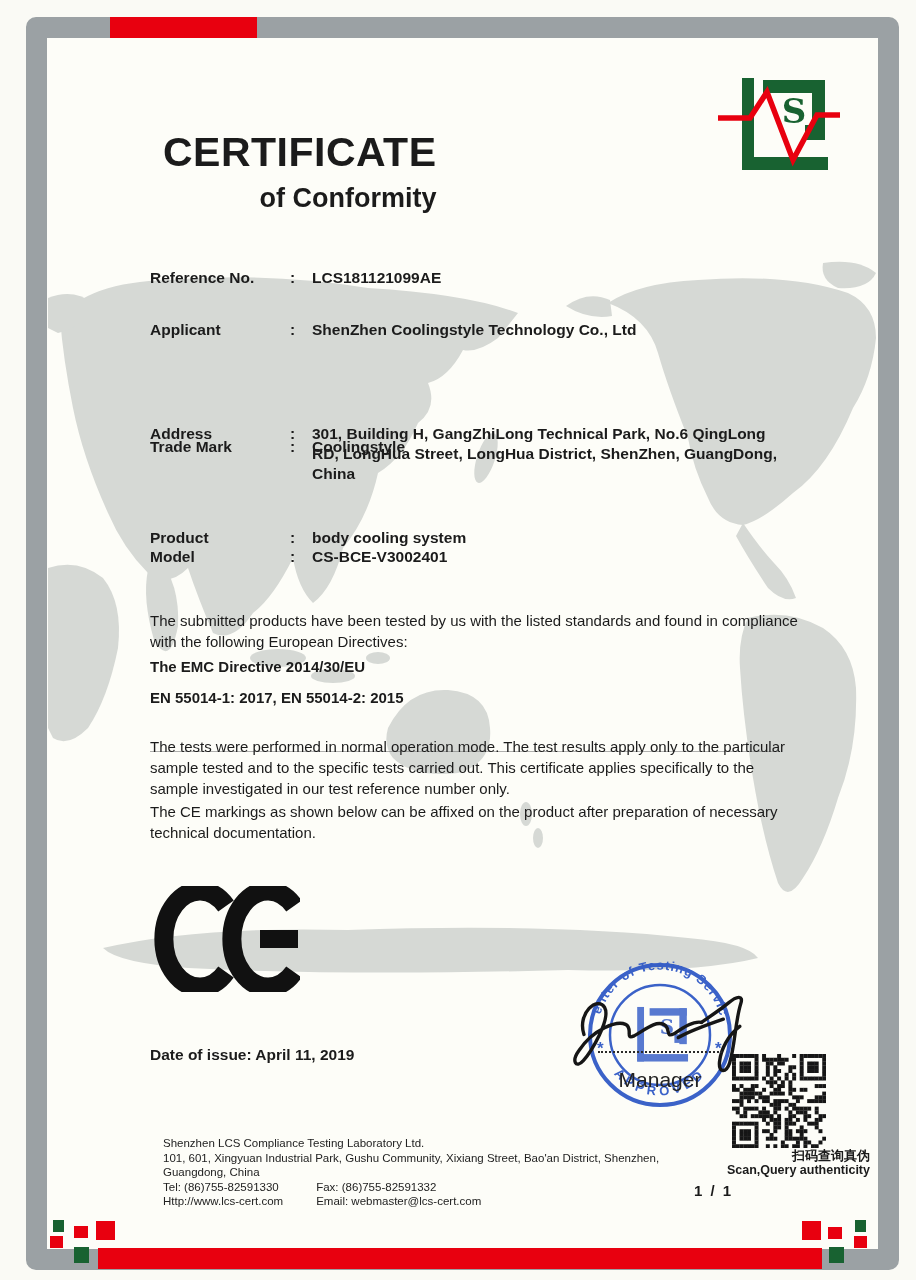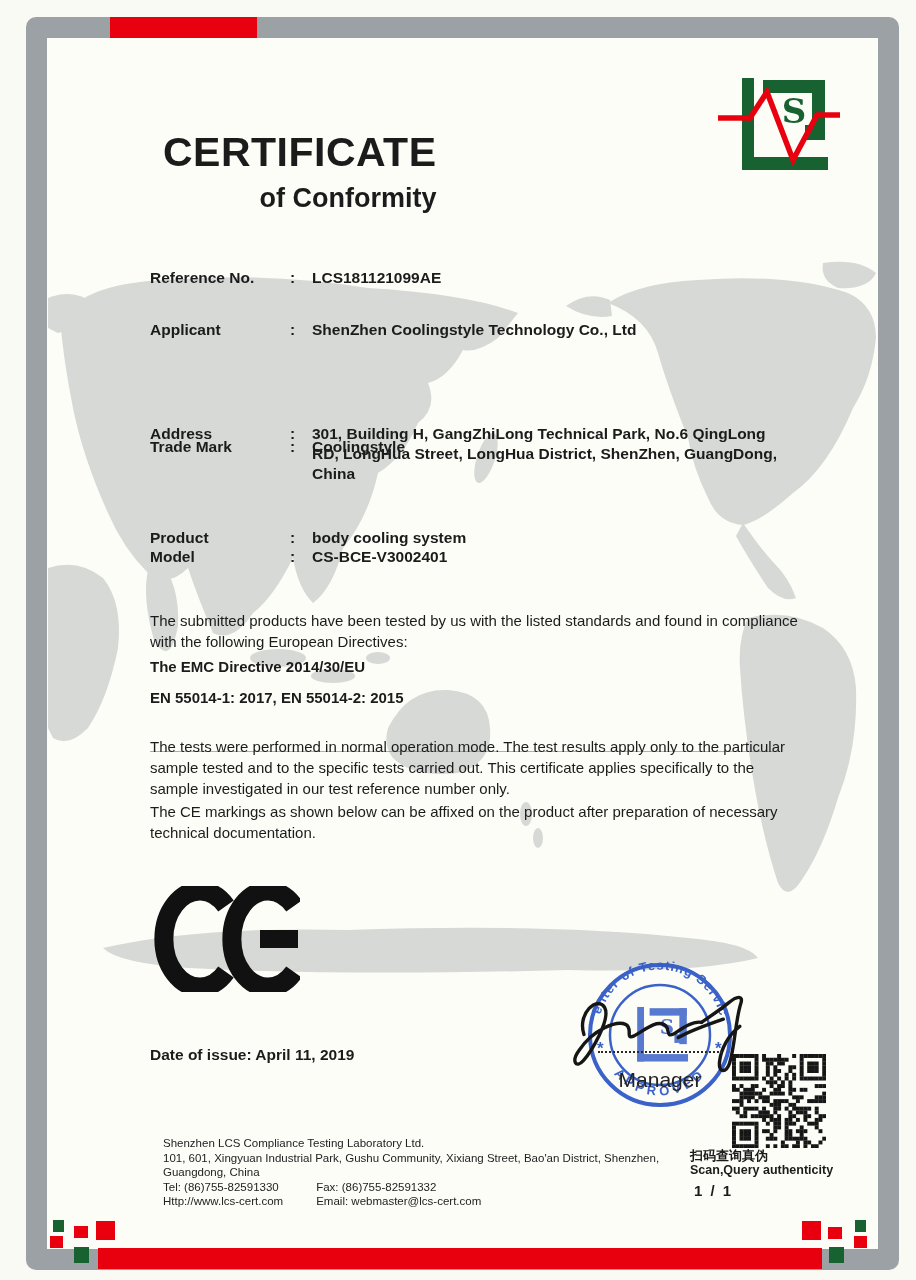--- a/index.html
+++ b/index.html
@@ -31,21 +31,21 @@
   
   .ce{position:absolute;left:148px;top:886px;}
   .date{position:absolute;left:150px;top:1046px;font-size:15.5px;font-weight:bold;}
   
   .stamp{position:absolute;left:575px;top:950px;opacity:.92;}
   .signature{position:absolute;left:560px;top:978px;transform:rotate(-3deg);}
   .sigline{position:absolute;left:598px;top:1051px;width:124px;border-bottom:2.5px dotted #2a2a2a;}
   .manager{position:absolute;left:598px;top:1068px;width:124px;text-align:center;font-size:21px;color:#222;}
   
   .qr{position:absolute;left:732px;top:1054px;width:94px;height:94px;}
-  .qrcap{position:absolute;left:690px;width:180px;text-align:left;}
+  .qrcap{position:absolute;left:690px;width:180px;text-align:right;}
   .qrcap.zh{top:1147px;font-size:13px;font-weight:bold;}
   .qrcap.en{top:1163px;font-size:12.5px;font-weight:600;}
   .pagenum{position:absolute;left:694px;top:1182px;font-size:15px;font-weight:bold;letter-spacing:2px;}
   
   .footer{position:absolute;left:163px;top:1136px;font-size:11.5px;line-height:14.5px;color:#222;}
   .footer .cols span{display:inline-block;}
   .footer .c1{width:150px;}
 </style>
 </head>
 <body>

